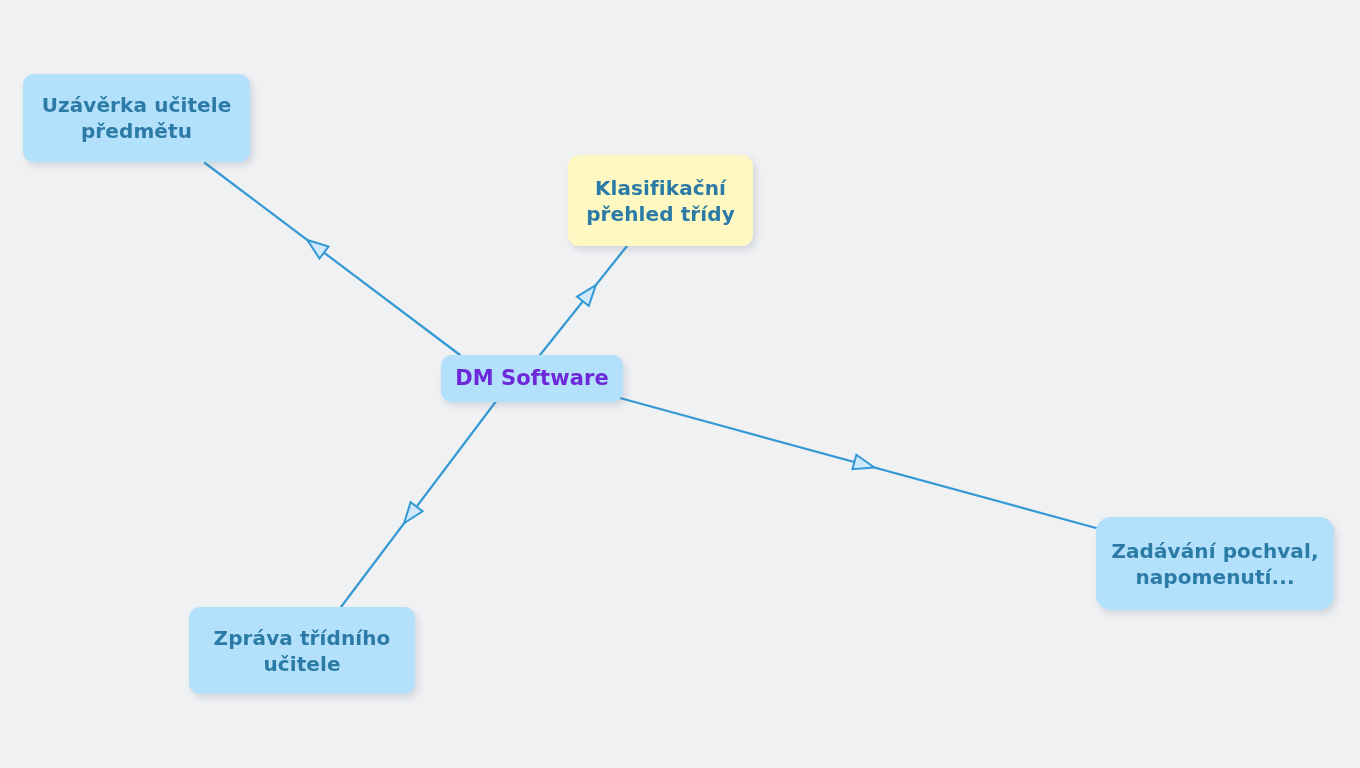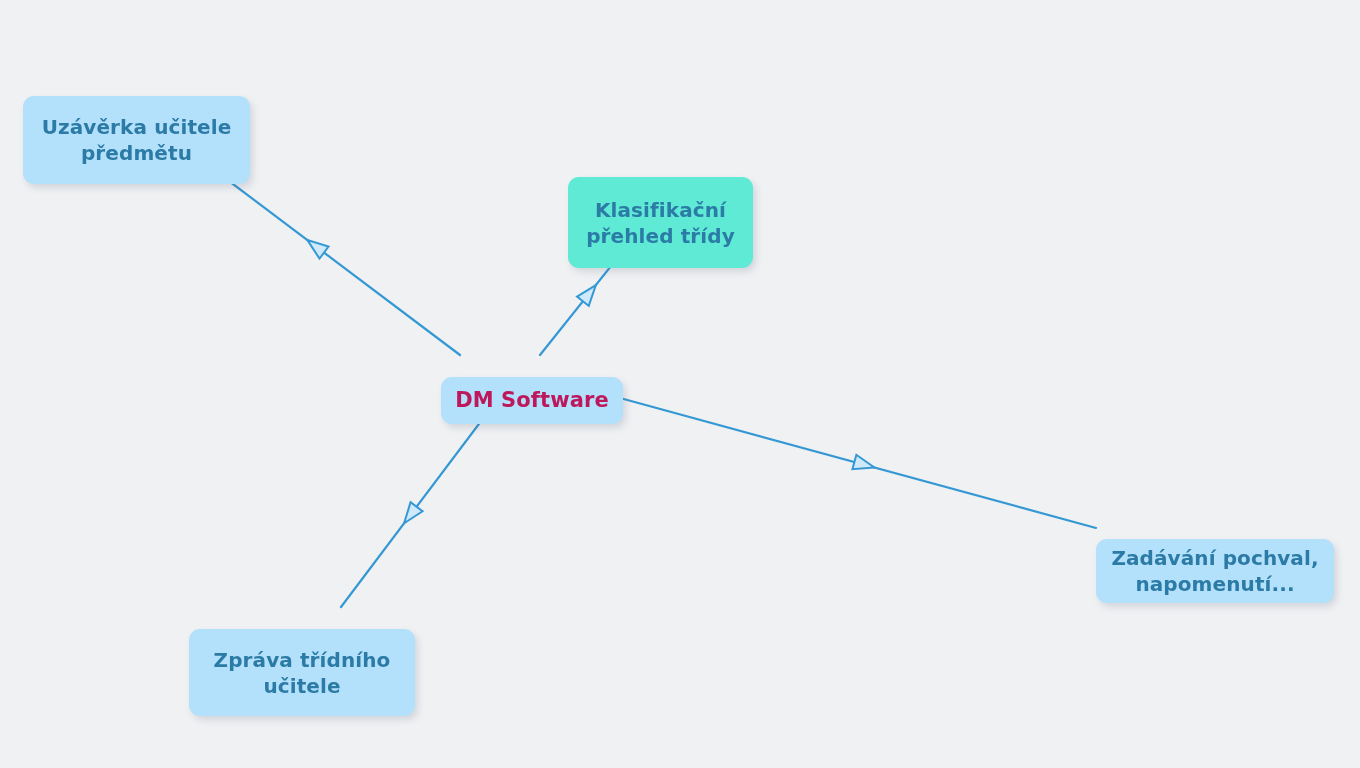--- a/index.html
+++ b/index.html
@@ -34,21 +34,20 @@
     color: #2b7ba6;
     font-weight: bold;
     display: flex;
     align-items: center;
     justify-content: center;
     text-align: center;
     line-height: 1.30;
     box-shadow: 3px 4px 7px rgba(90,110,130,0.20);
     white-space: pre-line;
     letter-spacing: 0.1px;
-    margin-top: 22px;
   }
   .node-center {
     font-size: 21px;
   }
   .node-leaf {
     font-size: 20px;
     padding: 4px 14px;
   }
 </style>
 </head>
@@ -63,24 +62,24 @@
       <path d="M 17 0 L -3.74 -7.5 L -3.74 7.5 Z" fill="#cfe9fb" stroke="#3498d4" stroke-width="2" stroke-linejoin="miter" transform="translate(585.24,298.32) rotate(-51.40435272638414)"></path>
       <line x1="620" y1="398" x2="1096" y2="528" stroke="#3498d4" stroke-width="2.2" stroke-linecap="round"></line>
       <path d="M 17 0 L -3.74 -7.5 L -3.74 7.5 Z" fill="#cfe9fb" stroke="#3498d4" stroke-width="2" stroke-linejoin="miter" transform="translate(858,463) rotate(15.275486913900115)"></path>
       <line x1="497" y1="400" x2="341" y2="607" stroke="#3498d4" stroke-width="2.2" stroke-linecap="round"></line>
       <path d="M 17 0 L -3.74 -7.5 L -3.74 7.5 Z" fill="#cfe9fb" stroke="#3498d4" stroke-width="2" stroke-linejoin="miter" transform="translate(414.32,509.71000000000004) rotate(127.00252652819617)"></path>
     </svg>
 
   <div class="node node-leaf" style="left: 23px; top: 74px; width: 227px; height: 88px; background: rgb(179, 224, 251); color: rgb(43, 123, 166);">Uzávěrka učitele
 předmětu</div>
 
-  <div class="node node-leaf" style="left: 568px; top: 155px; width: 185px; height: 91px; background: #5eead4; color: rgb(43, 123, 166);">Klasifikační
+  <div class="node node-leaf" style="left: 568px; top: 155px; width: 185px; height: 91px; background: #fef9c3; color: rgb(43, 123, 166);">Klasifikační
 přehled třídy</div>
 
-  <div class="node node-leaf" style="left: 1096px; top: 517px; width: 238px; height: 64px; background: rgb(179, 224, 251); color: rgb(43, 123, 166);">Zadávání pochval,
+  <div class="node node-leaf" style="left: 1096px; top: 517px; width: 238px; height: 93px; background: rgb(179, 224, 251); color: rgb(43, 123, 166); border-radius: 15px;">Zadávání pochval,
 napomenutí...</div>
 
   <div class="node node-leaf" style="left: 189px; top: 607px; width: 226px; height: 87px; background: rgb(179, 224, 251); color: rgb(43, 123, 166);">Zpráva třídního
 učitele</div>
 
-  <div class="node node-center" style="left: 441px; top: 355px; width: 182px; height: 47px; background: rgb(179, 224, 251); color: #be185d;">DM Software</div>
+  <div class="node node-center" style="left: 441px; top: 355px; width: 182px; height: 47px; background: rgb(179, 224, 251); color: #6d28d9;">DM Software</div>
 
 </div>
 
 </body></html>

